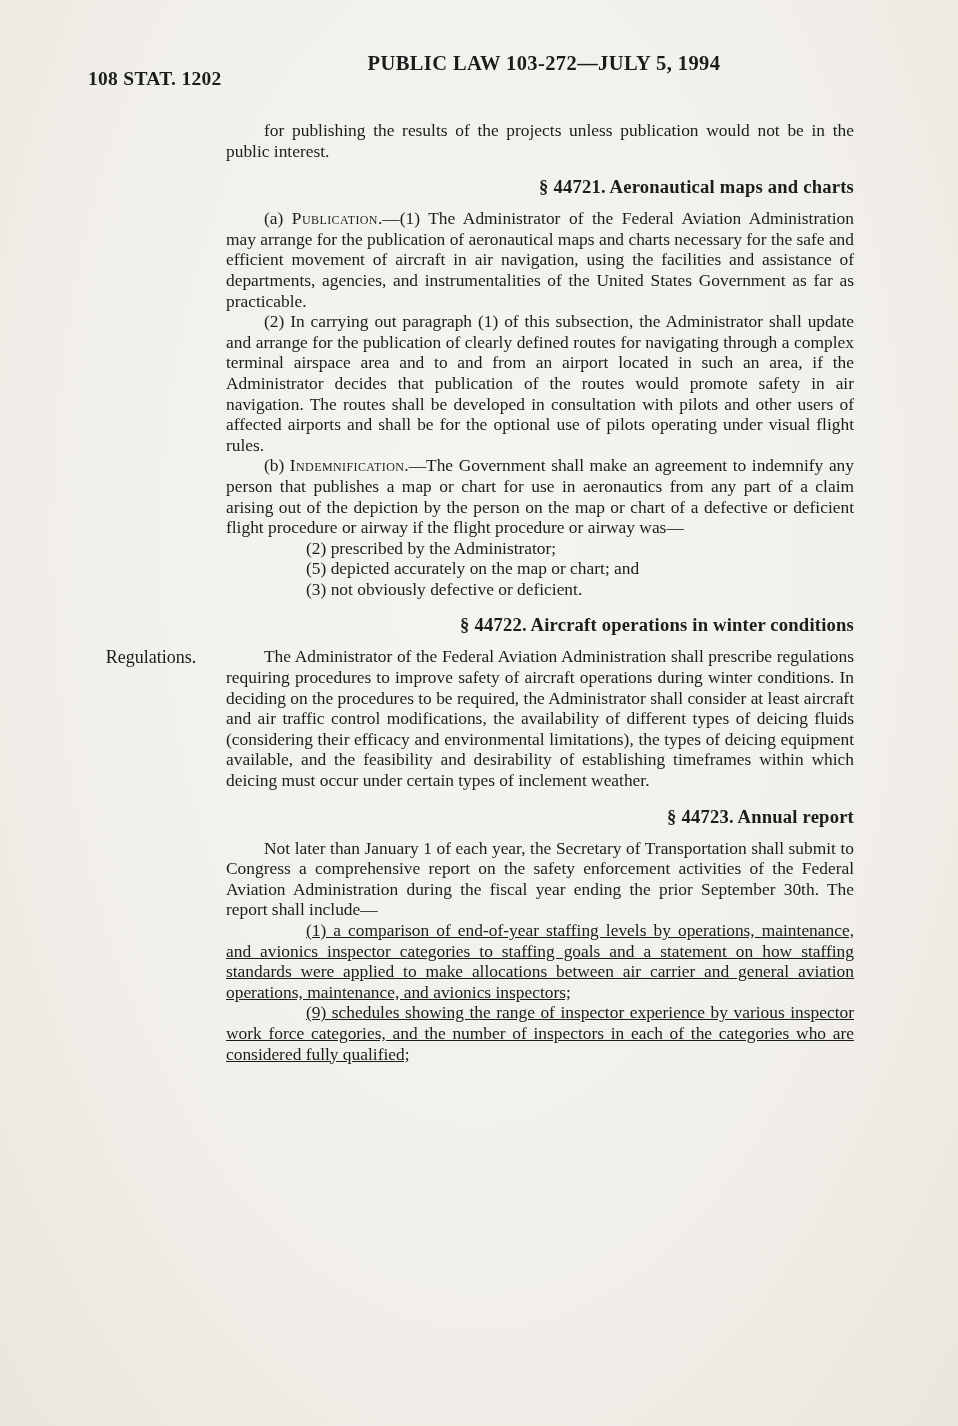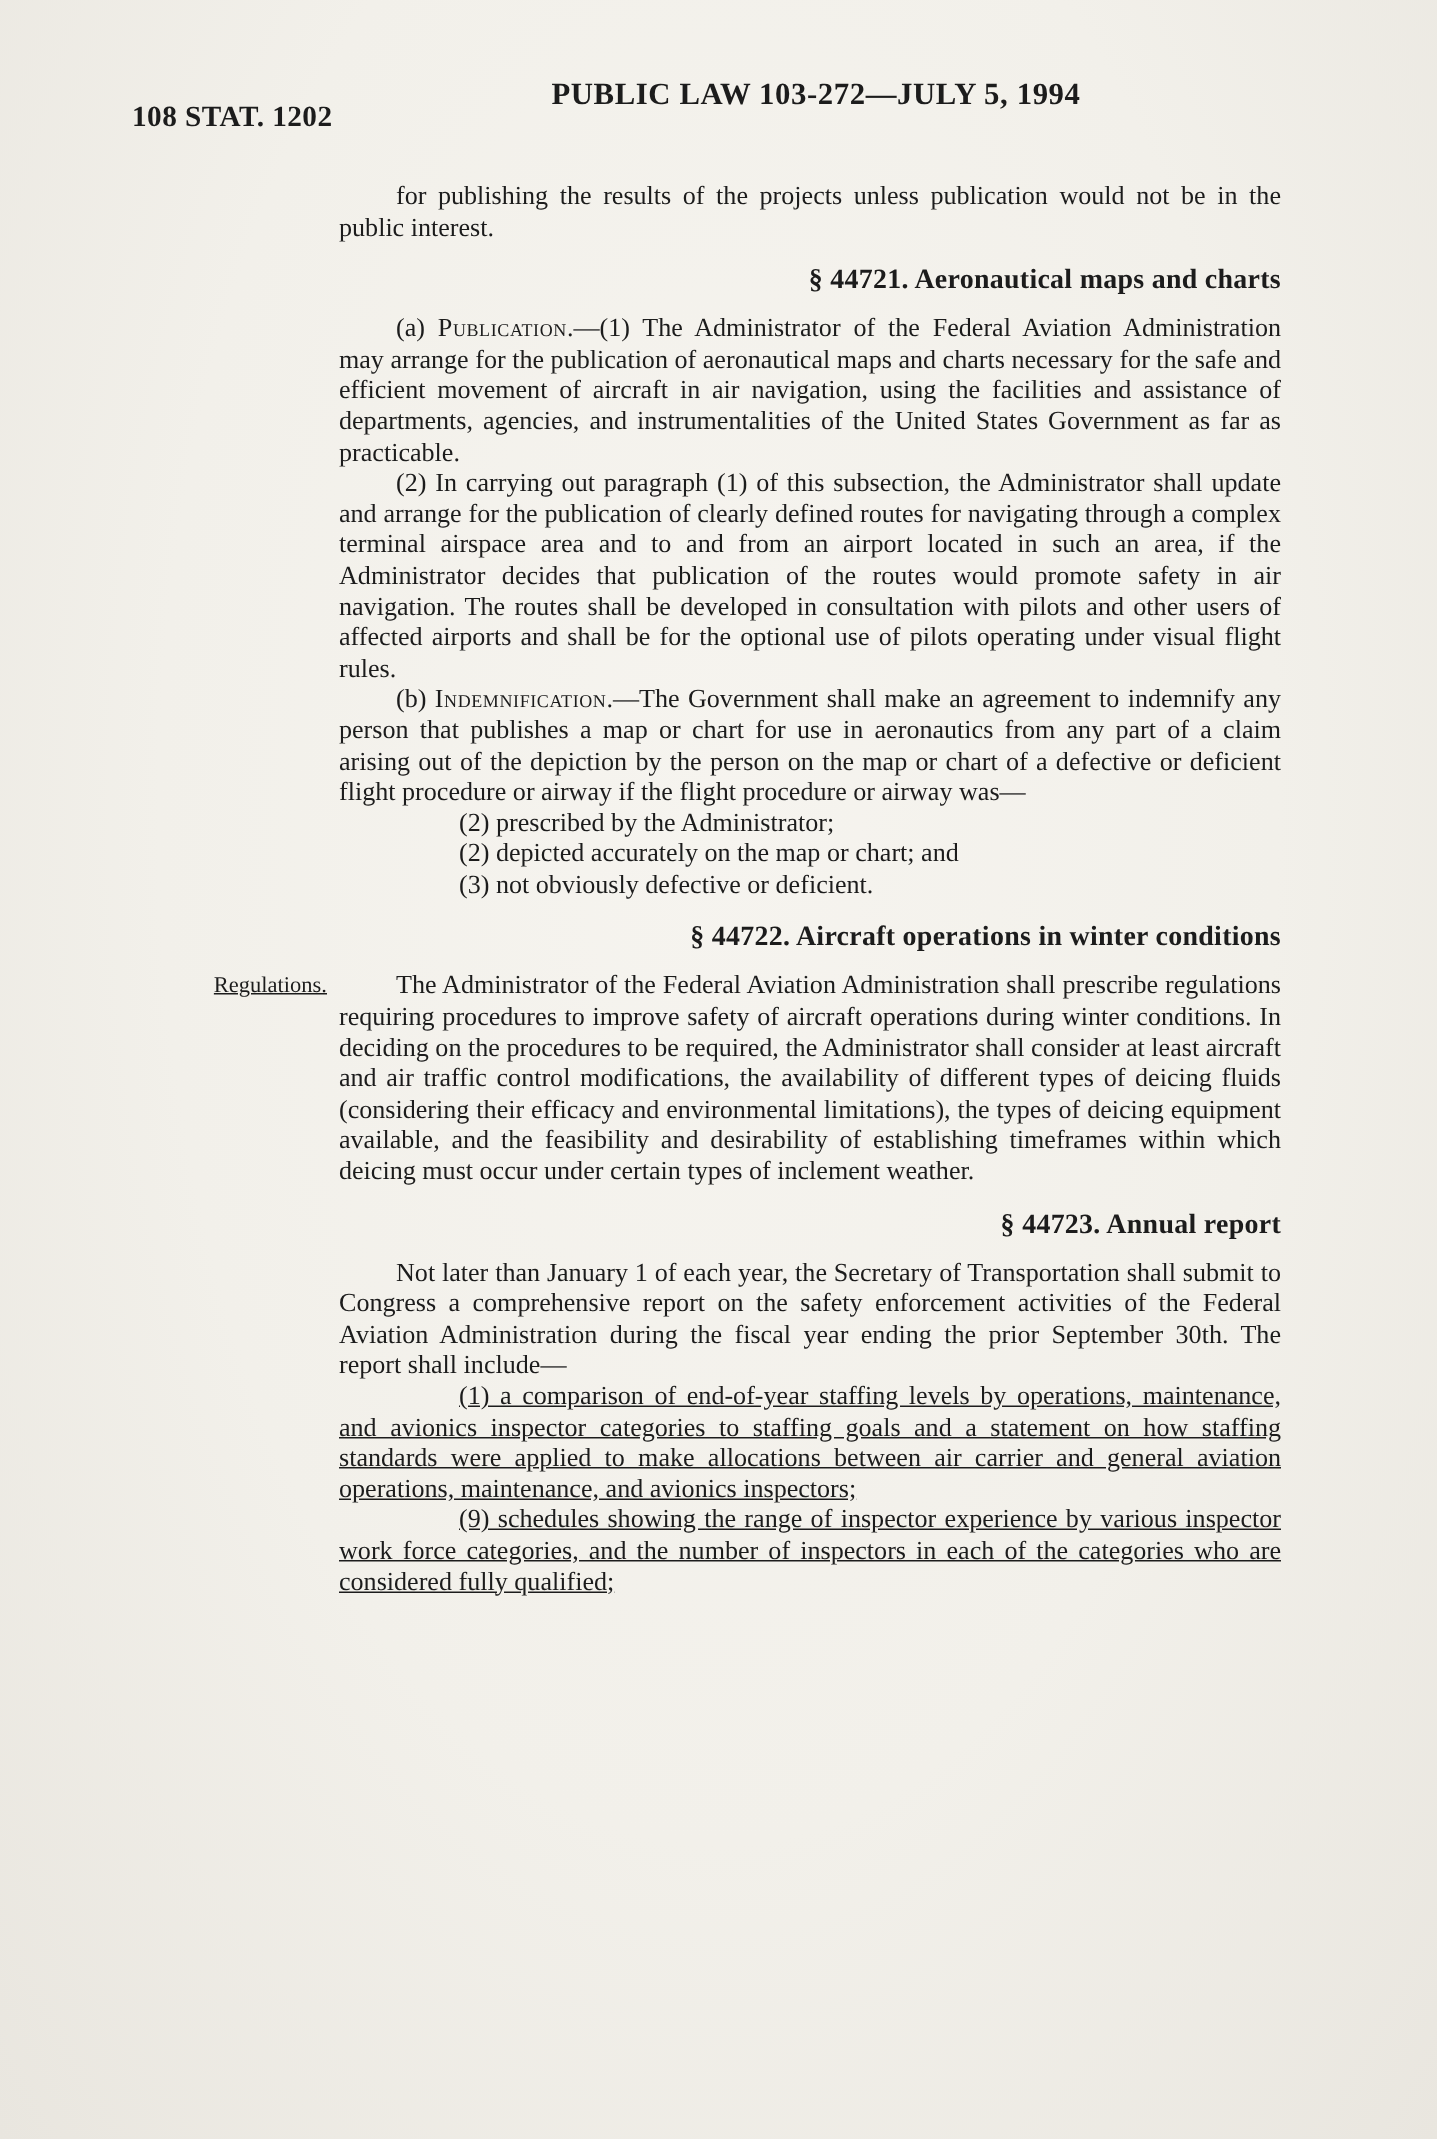--- a/index.html
+++ b/index.html
@@ -73,42 +73,41 @@
     letter-spacing: 0.2px;
   }
 
   .sc { font-variant: small-caps; letter-spacing: 0.4px; }
 
   .margin-note {
     position: absolute;
     left: -142px;
     top: 2px;
     width: 134px;
-    font-size: 15px;
+    font-size: 18px;
     line-height: 18px;
-    text-align: right;
+    text-align: center;
     text-indent: 0;
-    text-decoration: underline;
   }
 </style>
 </head>
 <body>
 
 <div class="page">
   <div class="stat-number">108 STAT. 1202</div>
   <div class="law-title">PUBLIC LAW 103-272—JULY 5, 1994</div>
 
   <div class="column" id="content">
       <p class="continuation"><span>for publishing the results of the projects unless publication would not be in the public interest.</span></p>
       <h2 class="heading"><span>§ 44721. Aeronautical maps and charts</span></h2>
       <p class="paragraph"><span>(a) </span><span class="sc">Publication</span><span>.—(1) The Administrator of the Federal Aviation Administration may arrange for the publication of aeronautical maps and charts necessary for the safe and efficient movement of aircraft in air navigation, using the facilities and assistance of departments, agencies, and instrumentalities of the United States Government as far as practicable.</span></p>
       <p class="paragraph"><span>(2) In carrying out paragraph (1) of this subsection, the Administrator shall update and arrange for the publication of clearly defined routes for navigating through a complex terminal airspace area and to and from an airport located in such an area, if the Administrator decides that publication of the routes would promote safety in air navigation. The routes shall be developed in consultation with pilots and other users of affected airports and shall be for the optional use of pilots operating under visual flight rules.</span></p>
       <p class="paragraph"><span>(b) </span><span class="sc">Indemnification</span><span>.—The Government shall make an agreement to indemnify any person that publishes a map or chart for use in aeronautics from any part of a claim arising out of the depiction by the person on the map or chart of a defective or deficient flight procedure or airway if the flight procedure or airway was—</span></p>
       <p class="subitem"><span>(2) prescribed by the Administrator;</span></p>
-      <p class="subitem"><span>(2) depicted accurately on the map or chart; and</span></p>
+      <p class="subitem"><span>(5) depicted accurately on the map or chart; and</span></p>
       <p class="subitem"><span>(3) not obviously defective or deficient.</span></p>
       <h2 class="heading"><span>§ 44722. Aircraft operations in winter conditions</span></h2>
       <p class="paragraph"><span class="margin-note">Regulations.</span><span>The Administrator of the Federal Aviation Administration shall prescribe regulations requiring procedures to improve safety of aircraft operations during winter conditions. In deciding on the procedures to be required, the Administrator shall consider at least aircraft and air traffic control modifications, the availability of different types of deicing fluids (considering their efficacy and environmental limitations), the types of deicing equipment available, and the feasibility and desirability of establishing timeframes within which deicing must occur under certain types of inclement weather.</span></p>
       <h2 class="heading"><span>§ 44723. Annual report</span></h2>
       <p class="paragraph"><span>Not later than January 1 of each year, the Secretary of Transportation shall submit to Congress a comprehensive report on the safety enforcement activities of the Federal Aviation Administration during the fiscal year ending the prior September 30th. The report shall include—</span></p>
       <p class="subpara"><span>(1) a comparison of end-of-year staffing levels by operations, maintenance, and avionics inspector categories to staffing goals and a statement on how staffing standards were applied to make allocations between air carrier and general aviation operations, maintenance, and avionics inspectors;</span></p>
       <p class="subpara"><span>(9) schedules showing the range of inspector experience by various inspector work force categories, and the number of inspectors in each of the categories who are considered fully qualified;</span></p>
     </div>
 </div>
 

